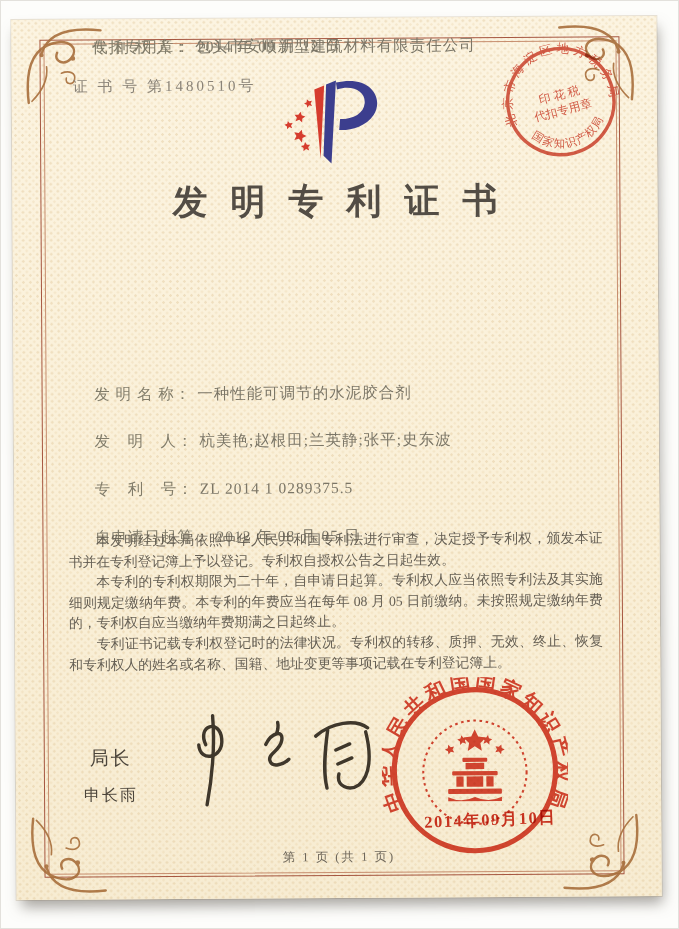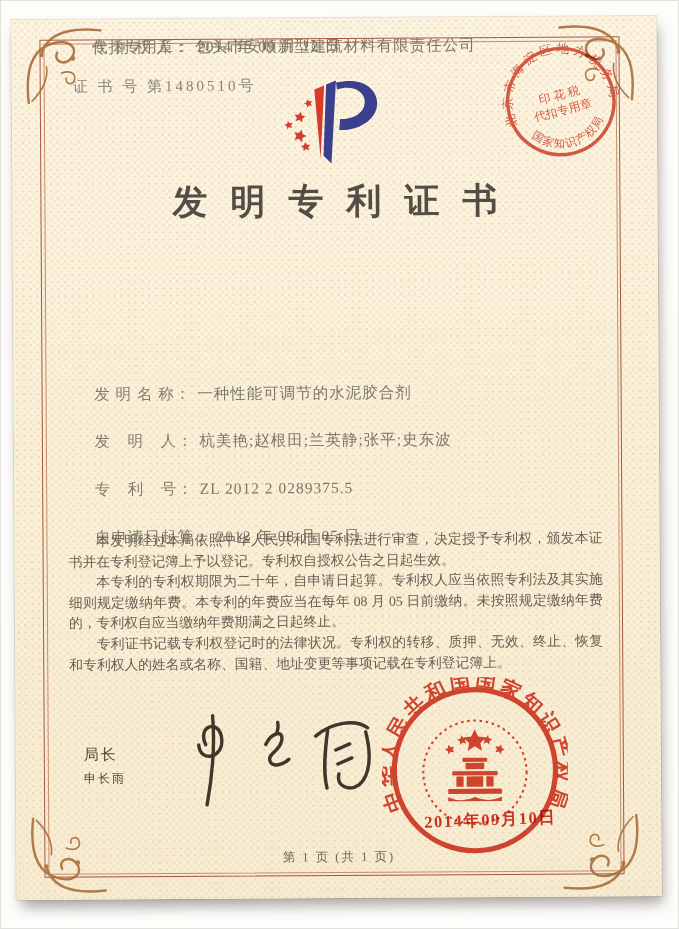--- a/index.html
+++ b/index.html
@@ -63,22 +63,22 @@
   .field-row:nth-of-type(6){top:490px;}
 
   .body-text{
     position:absolute;left:54px;top:512px;width:534px;
     font-size:13.8px;line-height:20.6px;color:#655f54;
     text-align:justify;
   }
   .body-text p{margin:0;text-indent:2em;}
 
   .sign-block{position:absolute;left:68px;top:726px;color:#4c453b;}
-  .sign-title{font-size:15px;letter-spacing:2px;display:block;}
-  .sign-name{font-size:12px;letter-spacing:2px;display:block;margin-top:6px;}
+  .sign-title{font-size:19px;letter-spacing:2px;display:block;text-align:center;}
+  .sign-name{font-size:16px;letter-spacing:2px;display:block;margin-top:14px;}
   .autograph{position:absolute;left:150px;top:688px;width:225px;height:112px;}
 
   .seal{
     position:absolute;left:366px;top:660px;width:186px;height:186px;
     opacity:.92;mix-blend-mode:multiply;
   }
   .seal-date{
     position:absolute;left:376px;top:792px;width:196px;text-align:center;
     font-size:16.5px;font-weight:bold;color:#cf3726;letter-spacing:1.5px;
     transform:rotate(-2deg);mix-blend-mode:multiply;
@@ -160,21 +160,21 @@
 
   <h1 class="title">发明专利证书</h1>
 
   <div class="field-row">
     <span class="label">发 明 名 称：</span><span class="value">一种性能可调节的水泥胶合剂</span>
   </div>
   <div class="field-row">
     <span class="label">发　明　人：</span><span class="value">杭美艳;赵根田;兰英静;张平;史东波</span>
   </div>
   <div class="field-row">
-    <span class="label">专　利　号：</span><span class="value">ZL 2012 2 0289375.5</span>
+    <span class="label">专　利　号：</span><span class="value">ZL 2014 1 0289375.5</span>
   </div>
   <div class="field-row">
     <span class="label">自申请日起算：</span><span class="value">2012 年 08 月 05 日</span>
   </div>
   <div class="field-row">
     <span class="label">专 利 权 人：</span><span class="value">包头市安顺新型建筑材料有限责任公司</span>
   </div>
   <div class="field-row">
     <span class="label">代扣专用章：</span><span class="value">2014 年 09 月 12 日</span>
   </div>

